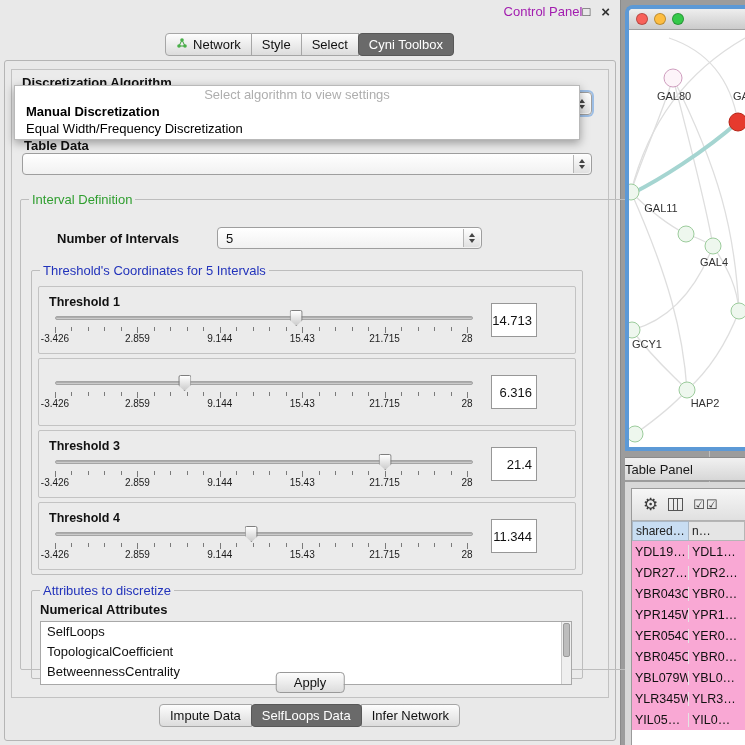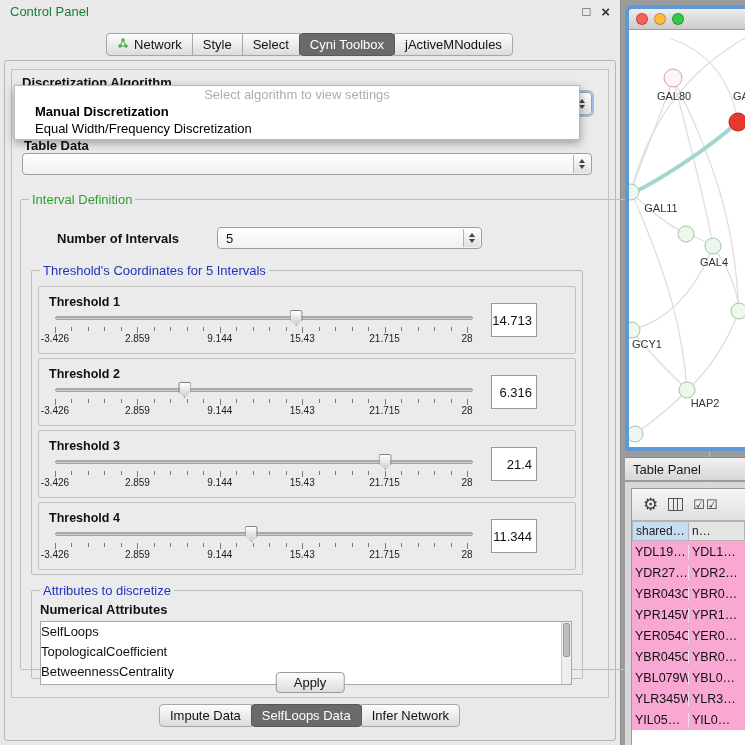--- a/index.html
+++ b/index.html
@@ -2,21 +2,21 @@
 <html><head>
 <meta charset="utf-8">
 <style>
   *{margin:0;padding:0;box-sizing:border-box;}
   html,body{width:745px;height:745px;}
   body{position:relative;overflow:hidden;background:#9c9c9c;font-family:"Liberation Sans",sans-serif;color:#111;}
 
   
   #control-panel{position:absolute;left:0;top:0;width:621px;height:745px;background:#e9e9e9;border-right:1px solid #8a8a8a;}
   .cp-titlebar{height:22px;display:flex;align-items:center;padding:0 10px;font-size:13px;}
-  .cp-title{flex:1;color:#15803d;}
+  .cp-title{flex:1;color:#a21caf;text-align:right;}
   .cp-controls{display:flex;gap:11px;align-items:center;color:#333;}
   .win-glyph{font-size:13px;line-height:13px;cursor:default;}
   .win-glyph.close{font-weight:bold;font-size:15px;}
 
   .tabrow{display:flex;justify-content:center;align-items:flex-end;height:24px;margin-top:10px;position:relative;z-index:1;}
   .tab{display:flex;align-items:center;gap:5px;height:23px;padding:0 10px;font-size:13px;
        background:linear-gradient(#fdfdfd,#dcdcdc);border:1px solid #a6a6a6;margin-left:-1px;color:#111;}
   .tab:first-child{border-radius:4px 0 0 4px;}
   .tab:last-child{border-radius:0 4px 4px 0;}
   .tab.selected{background:#6a6a6a;color:#fff;border-color:#585858;border-radius:4px;position:relative;z-index:2;}
@@ -31,21 +31,21 @@
   .combo .stepper{position:absolute;right:1px;top:1px;bottom:1px;width:17px;border-left:1px solid #b5b5b5;
          background:linear-gradient(#fdfdfd,#e0e0e0);border-radius:0 3px 3px 0;display:flex;flex-direction:column;
          align-items:center;justify-content:center;gap:2px;}
   .arr-up{width:0;height:0;border-left:3.5px solid transparent;border-right:3.5px solid transparent;border-bottom:4px solid #444;}
   .arr-dn{width:0;height:0;border-left:3.5px solid transparent;border-right:3.5px solid transparent;border-top:4px solid #444;}
   #algo-combo{position:absolute;left:10px;top:22px;width:570px;height:23px;box-shadow:0 0 0 2px rgba(105,160,225,.6);}
 
   #algo-popup{position:absolute;left:2px;top:15px;width:566px;background:#fff;border:1px solid #b9b9b9;
           box-shadow:0 3px 9px rgba(0,0,0,.35);z-index:6;padding-bottom:2px;}
   .popup-placeholder{height:17px;line-height:17px;text-align:center;color:#aeaeae;font-size:13px;}
-  .popup-item{height:17px;line-height:17px;padding-left:20px;font-size:13px;color:#000;}
+  .popup-item{height:17px;line-height:17px;padding-left:11px;font-size:13px;color:#000;}
   .popup-item.bold{font-weight:bold;}
 
   #table-data-label{left:12px;top:68px;}
   #table-combo{position:absolute;left:10px;top:83px;width:570px;height:22px;}
 
   fieldset{position:absolute;border:1px solid #bdbdbd;border-radius:2px;}
   legend{font-size:13px;padding:0 3px;margin-left:8px;}
   legend.green{color:#2f9e2f;}
   legend.blue{color:#2233bb;}
   #fs-interval{left:8px;top:122px;width:690px;height:478px;}
@@ -63,41 +63,41 @@
         clip-path:polygon(0 0,100% 0,100% 62%,50% 100%,0 62%);}
   .slider-scale{position:relative;height:18px;margin:1px 16px 0 10px;}
   .tk{position:absolute;top:0;width:1px;height:4px;background:#7a7a7a;}
   .tk.mj{height:6px;}
   .tklab{position:absolute;top:6px;transform:translateX(-50%);font-size:10px;color:#1c1c1c;white-space:nowrap;}
   .val{width:46px;height:34px;background:#fff;border:1px solid #979797;display:flex;align-items:center;
        justify-content:flex-end;padding-right:4px;font-size:13px;margin-left:8px;}
   #fs-attrs{left:10px;top:376px;width:552px;height:96px;}
   #attrs-label{left:8px;top:4px;}
   #attr-list{position:absolute;left:8px;top:23px;width:532px;height:64px;background:#fff;border:1px solid #a8a8a8;overflow:hidden;}
-  .attr-item{font-size:13px;line-height:20px;white-space:nowrap;}
+  .attr-item{font-size:13px;line-height:20px;padding-left:6px;white-space:nowrap;}
   .vscroll{position:absolute;right:0;top:0;bottom:0;width:10px;background:#efefef;border-left:1px solid #cccccc;}
   .vthumb{position:absolute;left:1px;right:1px;top:1px;height:34px;background:#bdbdbd;border:1px solid #9a9a9a;border-radius:2px;}
 
   #apply-btn{position:absolute;left:50%;transform:translateX(-50%);top:602px;height:21px;padding:0 17px;
        font-size:13px;background:linear-gradient(#fdfdfd,#dcdcdc);border:1px solid #999;border-radius:4px;color:#111;
        display:flex;align-items:center;}
   .bottom-tabrow{position:absolute;left:0;right:0;bottom:13px;display:flex;justify-content:center;}
 
   
   #network-window{position:absolute;left:625px;top:5px;width:122px;height:446px;border:4px solid #5c99d6;border-right:none;
        border-radius:8px 0 0 0;background:#fff;overflow:hidden;}
   .nw-titlebar{height:21px;background:linear-gradient(#eeeeee,#cbcbcb);border-bottom:1px solid #9e9e9e;
        display:flex;align-items:center;gap:6px;padding-left:7px;}
   .light{width:12px;height:12px;border-radius:50%;border:1px solid rgba(0,0,0,.25);}
   .nw-canvas{position:relative;height:calc(100% - 21px);background:#fff;overflow:hidden;}
   .nw-canvas svg{position:absolute;left:0;top:0;}
 
   
   #tp-bar{position:absolute;left:625px;top:457px;width:120px;height:24px;background:linear-gradient(#f1f1f1,#d7d7d7);
-       border-top:1px solid #8a8a8a;border-bottom:1px solid #9b9b9b;font-size:13px;display:flex;align-items:center;padding-left:8px;color:#1a1a1a;}
+       border-top:1px solid #8a8a8a;border-bottom:1px solid #9b9b9b;font-size:13px;display:flex;align-items:center;color:#1a1a1a;}
   #table-panel{position:absolute;left:625px;top:482px;width:120px;height:263px;background:#d8d8d8;}
   .tp-inner{position:absolute;left:6px;top:6px;right:0;bottom:0;border:1px solid #9a9a9a;border-right:none;border-bottom:none;background:#ededed;overflow:hidden;}
   .tp-toolbar{height:32px;display:flex;align-items:center;gap:10px;padding-left:11px;background:linear-gradient(#f6f6f6,#e0e0e0);border-bottom:1px solid #b2b2b2;}
   .gear{font-size:17px;color:#3a3a3a;line-height:17px;}
   .colicon{width:15px;height:13px;border:1px solid #555;background:
        repeating-linear-gradient(90deg,transparent 0 3.6px,#555 3.6px 4.6px);}
   .chk{font-size:13px;color:#333;letter-spacing:1px;}
   .tp-header{display:flex;height:20px;font-size:12px;}
   .th{border:1px solid #a9b6c4;border-left:none;display:flex;align-items:center;padding-left:3px;color:#222;}
   .th1{width:57px;background:#c8ddf2;border-left:1px solid #a9b6c4;}
@@ -134,23 +134,20 @@
       <span>Network</span>
     </div>
     <div class="tab">
         <span>Style</span>
       </div>
     <div class="tab">
         <span>Select</span>
       </div>
     <div class="tab selected">
         <span>Cyni Toolbox</span>
-      </div>
-    <div class="tab">
-        <span>jActiveMNodules</span>
       </div>
   </div>
 
   <div class="cp-outer">
     <div class="cp-inner">
 
       <div class="section-label" id="algo-label">Discretization Algorithm</div>
       <div class="combo" id="algo-combo">
         <span class="stepper">
             <span class="arr-up"></span>
@@ -225,21 +222,20 @@
                     <div class="tklab" style="left: 60%;">15.43</div>
                     <div class="tklab" style="left: 80%;">21.715</div>
                     <div class="tklab" style="left: 100%;">28</div>
                   </div>
     </div>
     <div class="val">14.713</div>
   </div>
 
   <div class="thr-box">
     <div class="thr-left">
-      <div class="thr-label">Threshold 2</div>
       <div class="slider-wrap">
         <div class="slider-track"></div>
         <div class="slider-handle" style="left: 30.9998%;"></div>
       </div>
       <div class="slider-scale">
                     <div class="tk mj" style="left: 0%;"></div>
                     <div class="tk" style="left: 4%;"></div>
                     <div class="tk" style="left: 8%;"></div>
                     <div class="tk" style="left: 12%;"></div>
                     <div class="tk" style="left: 16%;"></div>

